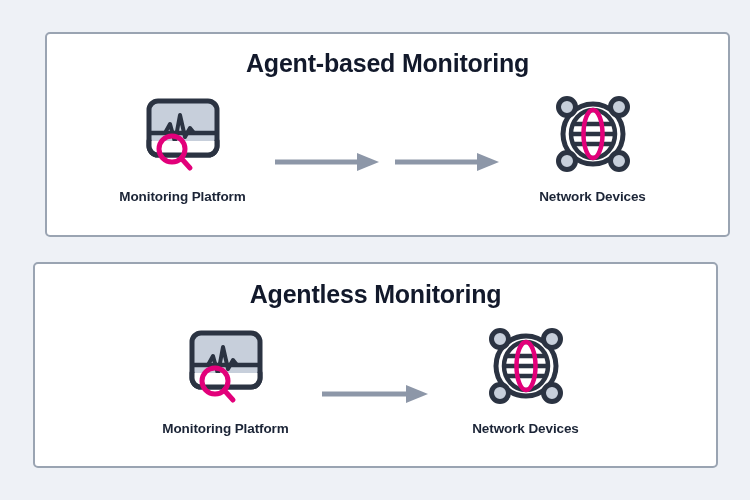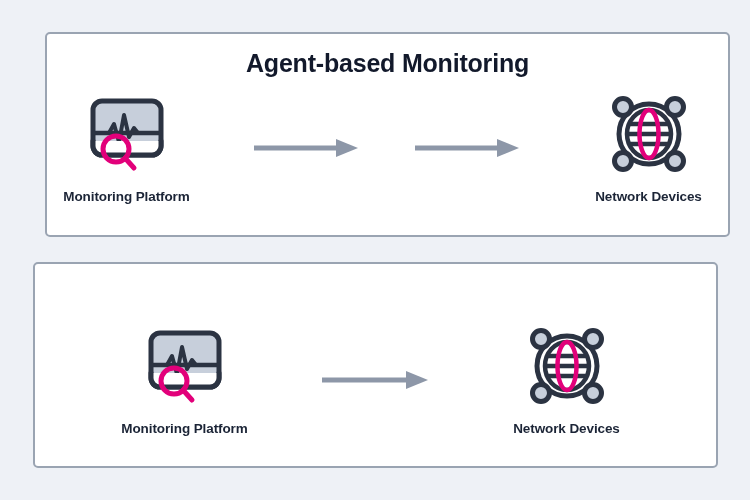--- a/index.html
+++ b/index.html
@@ -49,23 +49,22 @@
     letter-spacing: -0.2px;
   }
   #panel-top .panel-title { top: 15px; }
   #panel-bottom .panel-title { top: 16px; }
 
   .flow {
     position: absolute;
     left: 0;
     width: 100%;
     display: flex;
-    align-items: center;
+    align-items: flex-end;
     justify-content: center;
-    gap: 41px;
   }
   #flow-top { top: 58px; }
   #flow-bottom { top: 60px; }
 
   .node {
     display: flex;
     flex-direction: column;
     align-items: center;
     width: 170px;
   }
@@ -151,20 +150,21 @@
             <circle cx="72" cy="71" r="8.5" fill="#c7cfdb" stroke="#2b3342" stroke-width="5"></circle>
           </svg>
         </div>
         <div class="node-label">Network Devices</div>
       </div>
 
     </div>
   </div>
 
   <div class="panel" id="panel-bottom">
+    <div class="panel-title">Agentless Monitoring</div>
 
     <div class="flow" id="flow-bottom">
 
       <div class="node">
         <div class="node-icon">
           <svg width="100" height="82" viewBox="0 0 100 82">
             <rect x="16" y="8" width="68" height="54" rx="9" ry="9" fill="#c7cfdb" stroke="#2b3342" stroke-width="5"></rect>
             <path d="M16 40 H84" stroke="#2b3342" stroke-width="4.5" fill="none"></path>
             <path d="M21 40 L32 40 L37 31 L42 49 L47 22 L52 44 L57 35 L61 40 L80 40" fill="none" stroke="#2b3342" stroke-width="4" stroke-linejoin="round" stroke-linecap="round"></path>
             <path d="M16 48 V53 a9 9 0 0 0 9 9 H75 a9 9 0 0 0 9 -9 V48" fill="#ffffff" stroke="#2b3342" stroke-width="5" stroke-linecap="round"></path>

